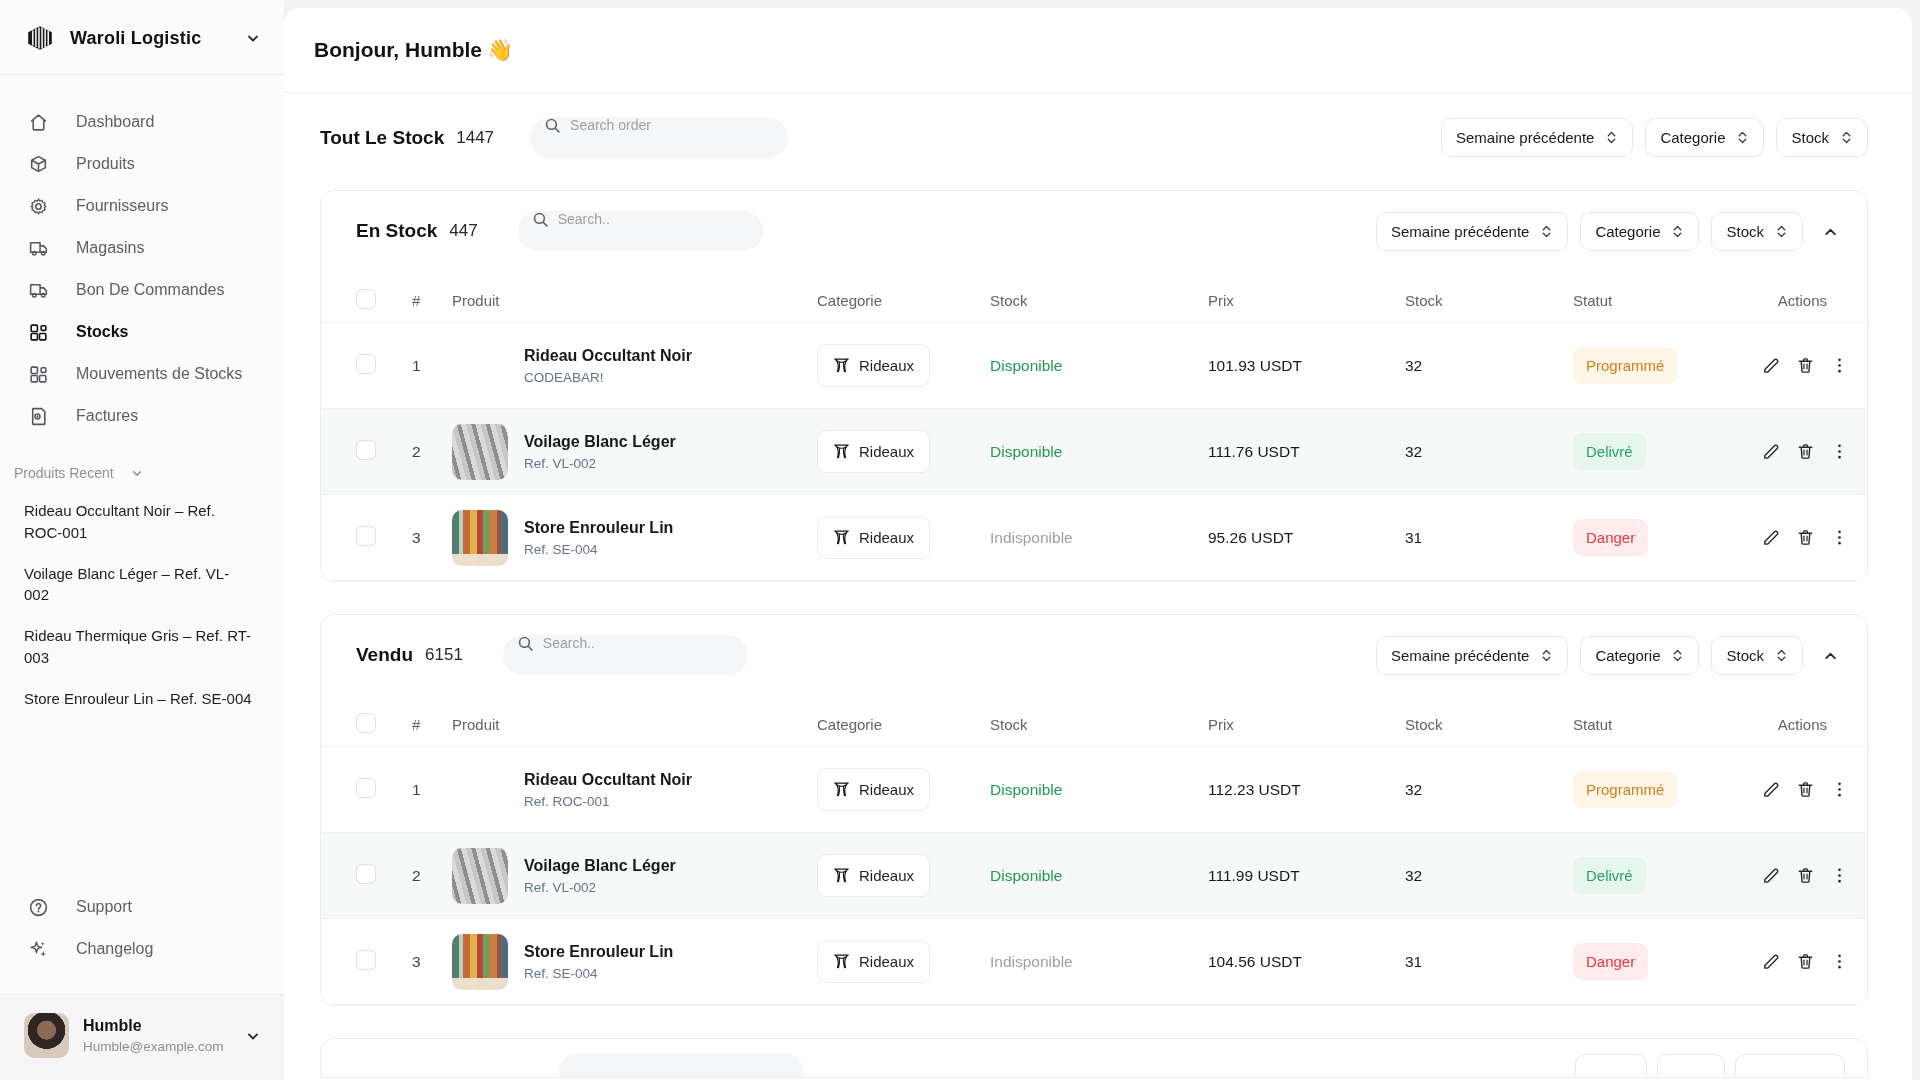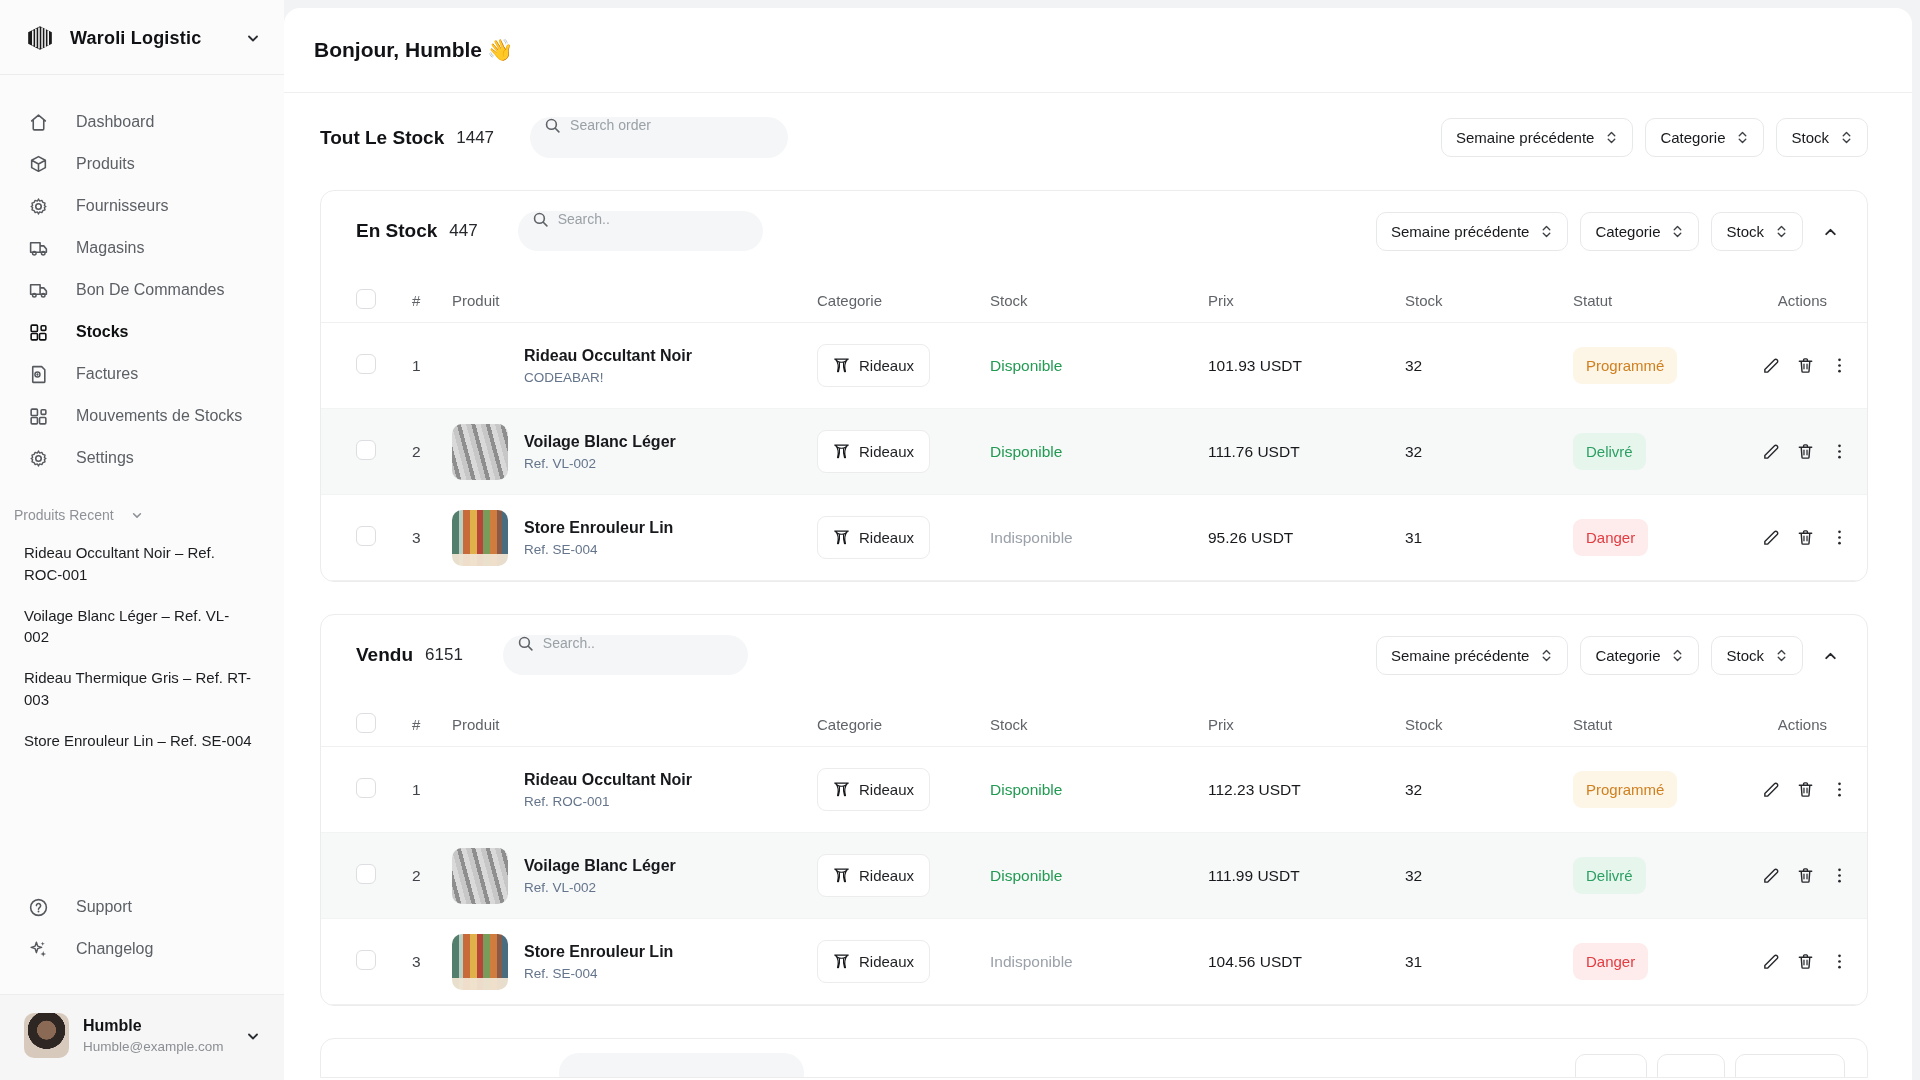--- a/index.html
+++ b/index.html
@@ -244,40 +244,32 @@
         <span class="ic">
             <svg viewBox="0 0 20 20">
               <use href="#i-boxes"></use>
             </svg>
           </span>
         <span>Stocks</span>
       </div>
       <div class="nav-item">
         <span class="ic">
             <svg viewBox="0 0 20 20">
+              <use href="#i-boxes"></use>
+            </svg>
+          </span>
+        <span>Mouvements de Stocks</span>
+      </div>
+      <div class="nav-item">
+        <span class="ic">
+            <svg viewBox="0 0 20 20">
               <use href="#i-invoice"></use>
             </svg>
           </span>
         <span>Factures</span>
-      </div>
-      <div class="nav-item">
-        <span class="ic">
-            <svg viewBox="0 0 20 20">
-              <use href="#i-boxes"></use>
-            </svg>
-          </span>
-        <span>Mouvements de Stocks</span>
-      </div>
-      <div class="nav-item">
-        <span class="ic">
-            <svg viewBox="0 0 20 20">
-              <use href="#i-gear"></use>
-            </svg>
-          </span>
-        <span>Settings</span>
       </div>
     </nav>
 
     <div class="recent">
       <div class="recent-head">
         <span>Produits Recent</span>
         <svg class="chev" style="width:12px;height:12px;color:#8e9196" viewBox="0 0 14 14">
             <use href="#i-chev-down"></use>
           </svg>
       </div>

